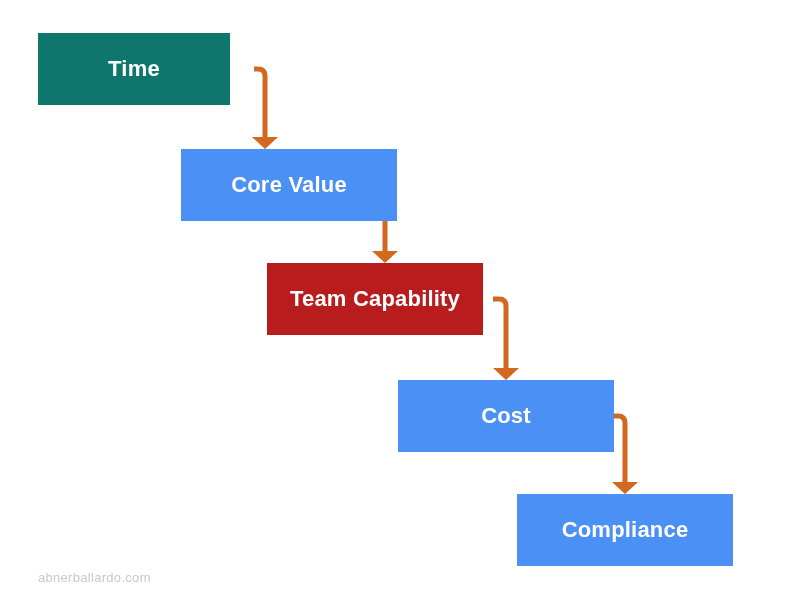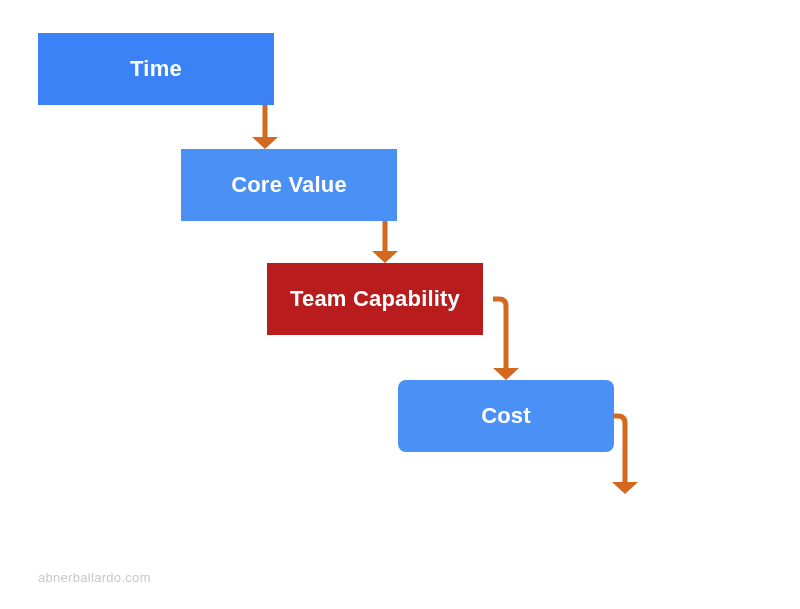--- a/index.html
+++ b/index.html
@@ -63,32 +63,35 @@
       <path d="M 254 69 H 258 Q 265 69 265 76 V 137" fill="none" stroke="#d2691e" stroke-width="5" stroke-linecap="butt"></path>
       <polygon points="252,137 278,137 265,149" fill="#d2691e"></polygon>
       <path d="M 373 185 H 378 Q 385 185 385 192 V 251" fill="none" stroke="#d2691e" stroke-width="5" stroke-linecap="butt"></path>
       <polygon points="372,251 398,251 385,263" fill="#d2691e"></polygon>
       <path d="M 493 299 H 499 Q 506 299 506 306 V 368" fill="none" stroke="#d2691e" stroke-width="5" stroke-linecap="butt"></path>
       <polygon points="493,368 519,368 506,380" fill="#d2691e"></polygon>
       <path d="M 614 416 H 618 Q 625 416 625 423 V 482" fill="none" stroke="#d2691e" stroke-width="5" stroke-linecap="butt"></path>
       <polygon points="612,482 638,482 625,494" fill="#d2691e"></polygon>
     </svg>
 
-  <div class="node" style="left: 38px; top: 33px; width: 236px; height: 72px; background: #3b82f6; color: rgb(255, 255, 255); border-radius: 0px;">
+  <div class="node" style="left: 38px; top: 33px; width: 192px; height: 72px; background: #0f766e; color: rgb(255, 255, 255); border-radius: 0px;">
     <span class="node-label">Time</span>
   </div>
 
   <div class="node" style="left: 157px; top: 149px; width: 216px; height: 72px; background: rgb(74, 144, 245); color: rgb(255, 255, 255); border-radius: 0px; margin-left: 24px;">
     <span class="node-label">Core Value</span>
   </div>
 
   <div class="node" style="left: 267px; top: 263px; width: 216px; height: 72px; background: #b91c1c; color: rgb(255, 255, 255); border-radius: 0px;">
     <span class="node-label">Team Capability</span>
   </div>
 
-  <div class="node" style="left: 398px; top: 380px; width: 216px; height: 72px; background: rgb(74, 144, 245); color: rgb(255, 255, 255); border-radius: 8px;">
+  <div class="node" style="left: 398px; top: 380px; width: 216px; height: 72px; background: rgb(74, 144, 245); color: rgb(255, 255, 255); border-radius: 0px;">
     <span class="node-label">Cost</span>
   </div>
 
+  <div class="node" style="left: 517px; top: 494px; width: 216px; height: 72px; background: rgb(74, 144, 245); color: rgb(255, 255, 255); border-radius: 0px;">
+    <span class="node-label">Compliance</span>
+  </div>
 
   <div class="watermark" style="color: rgb(201, 201, 201);">abnerballardo.com</div>
 
 </div>
 
 </body></html>

